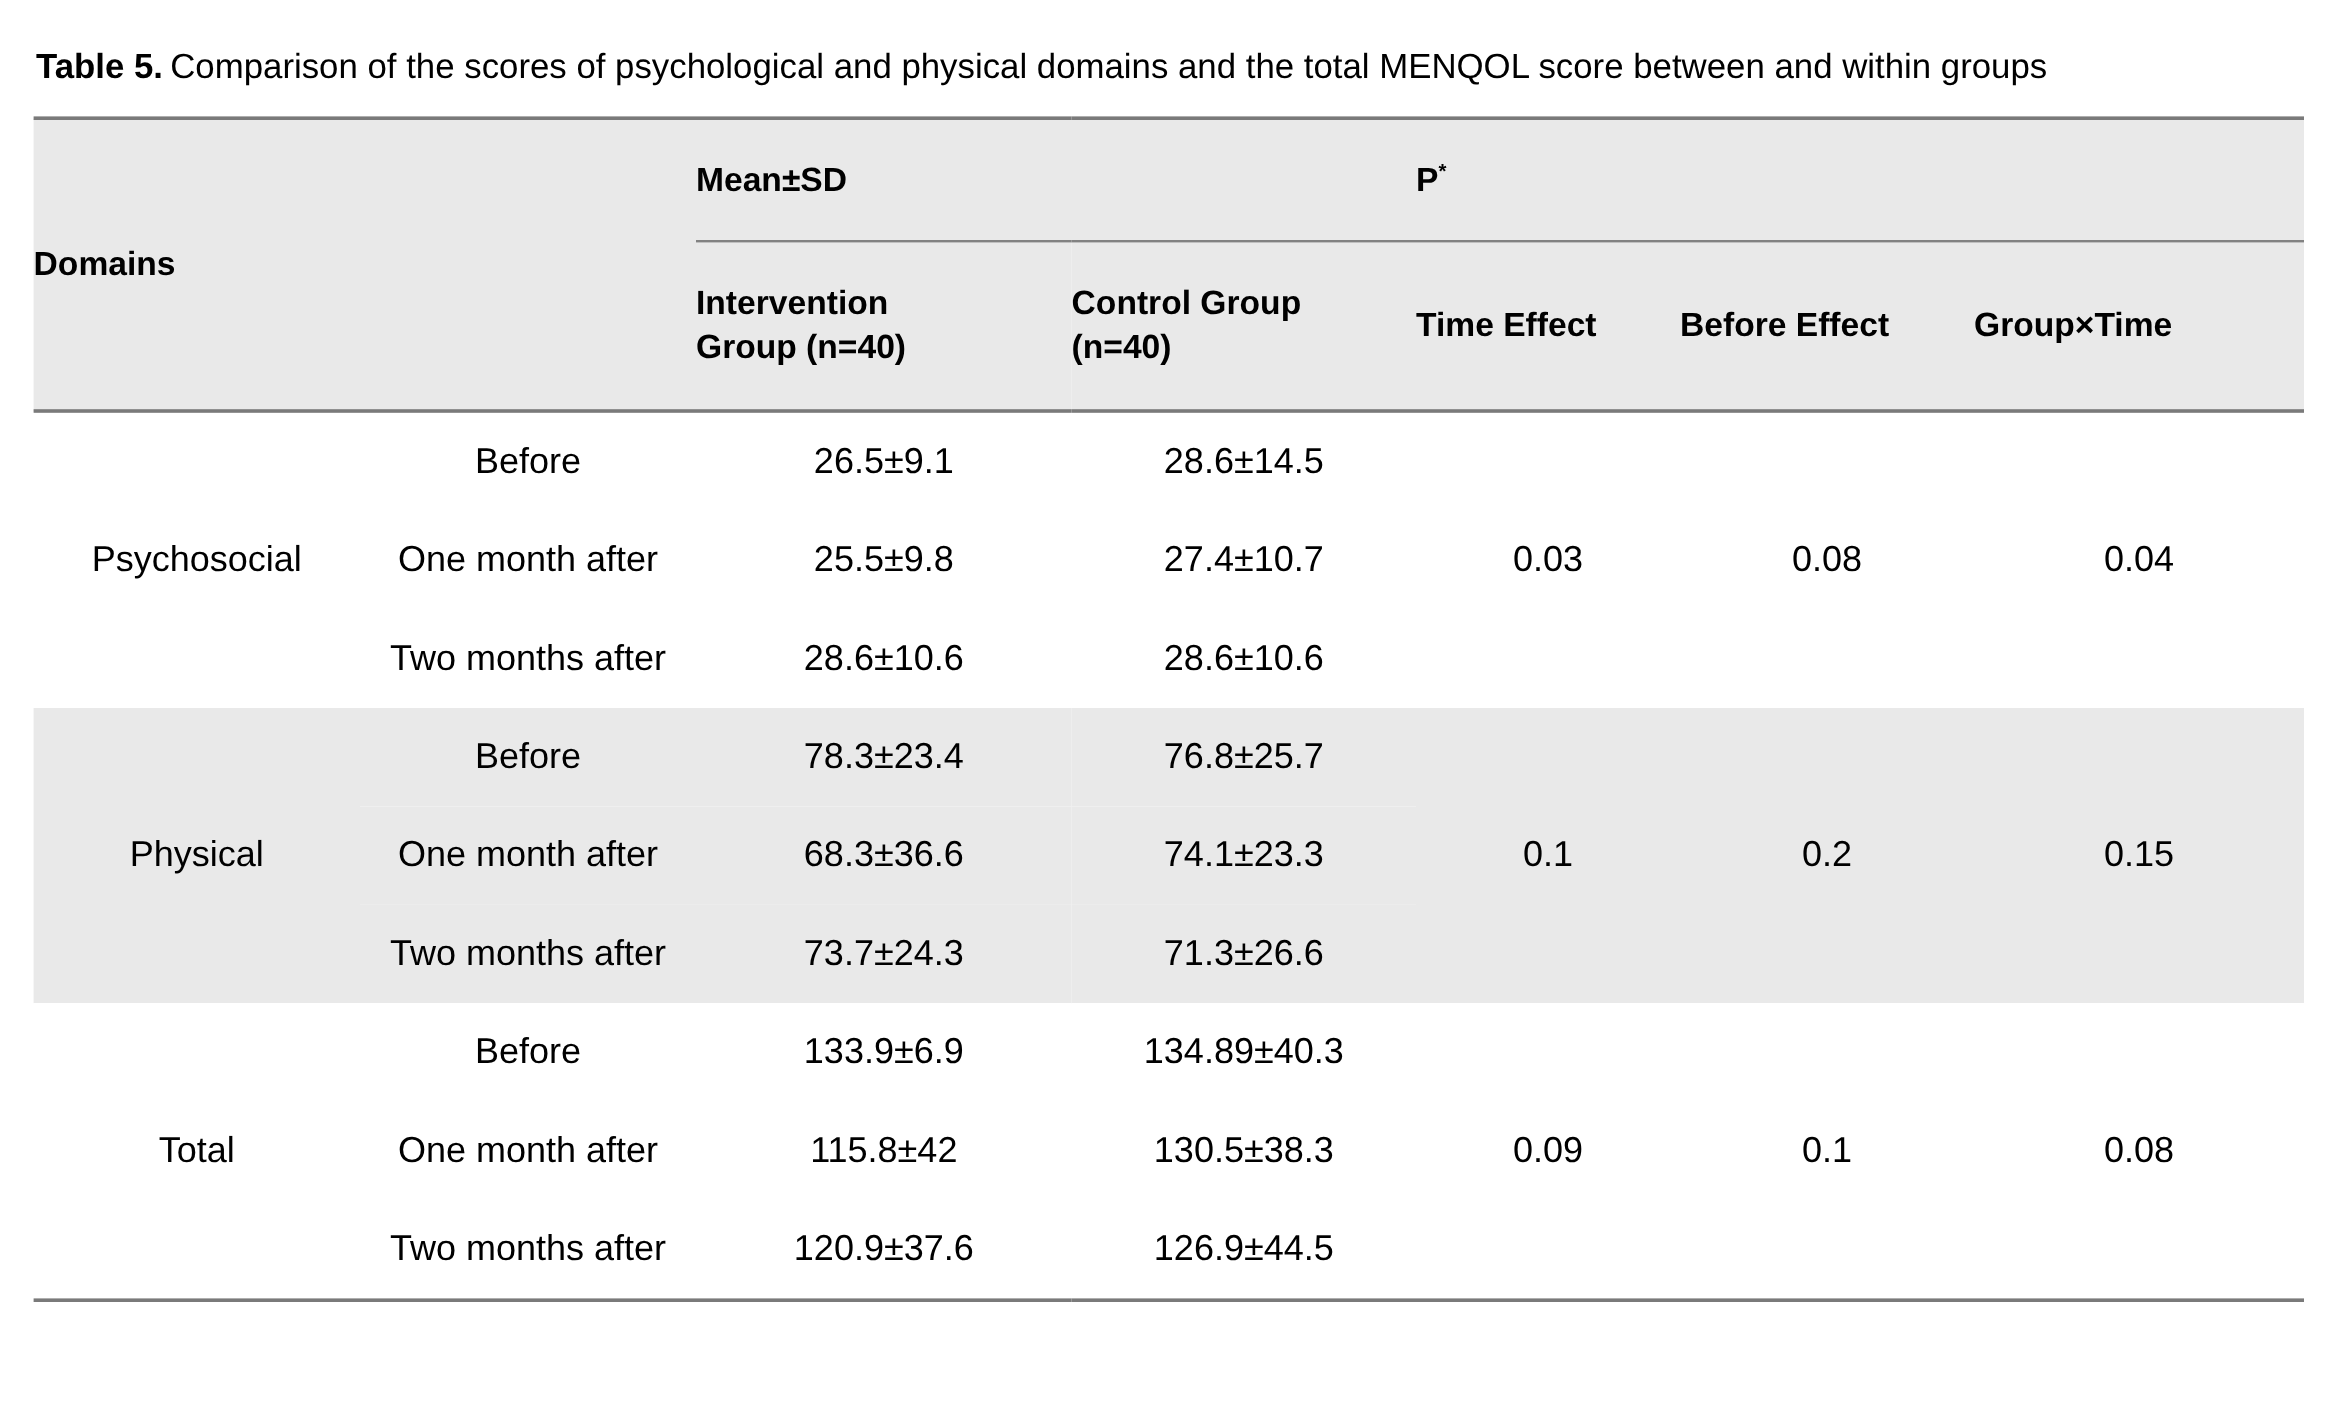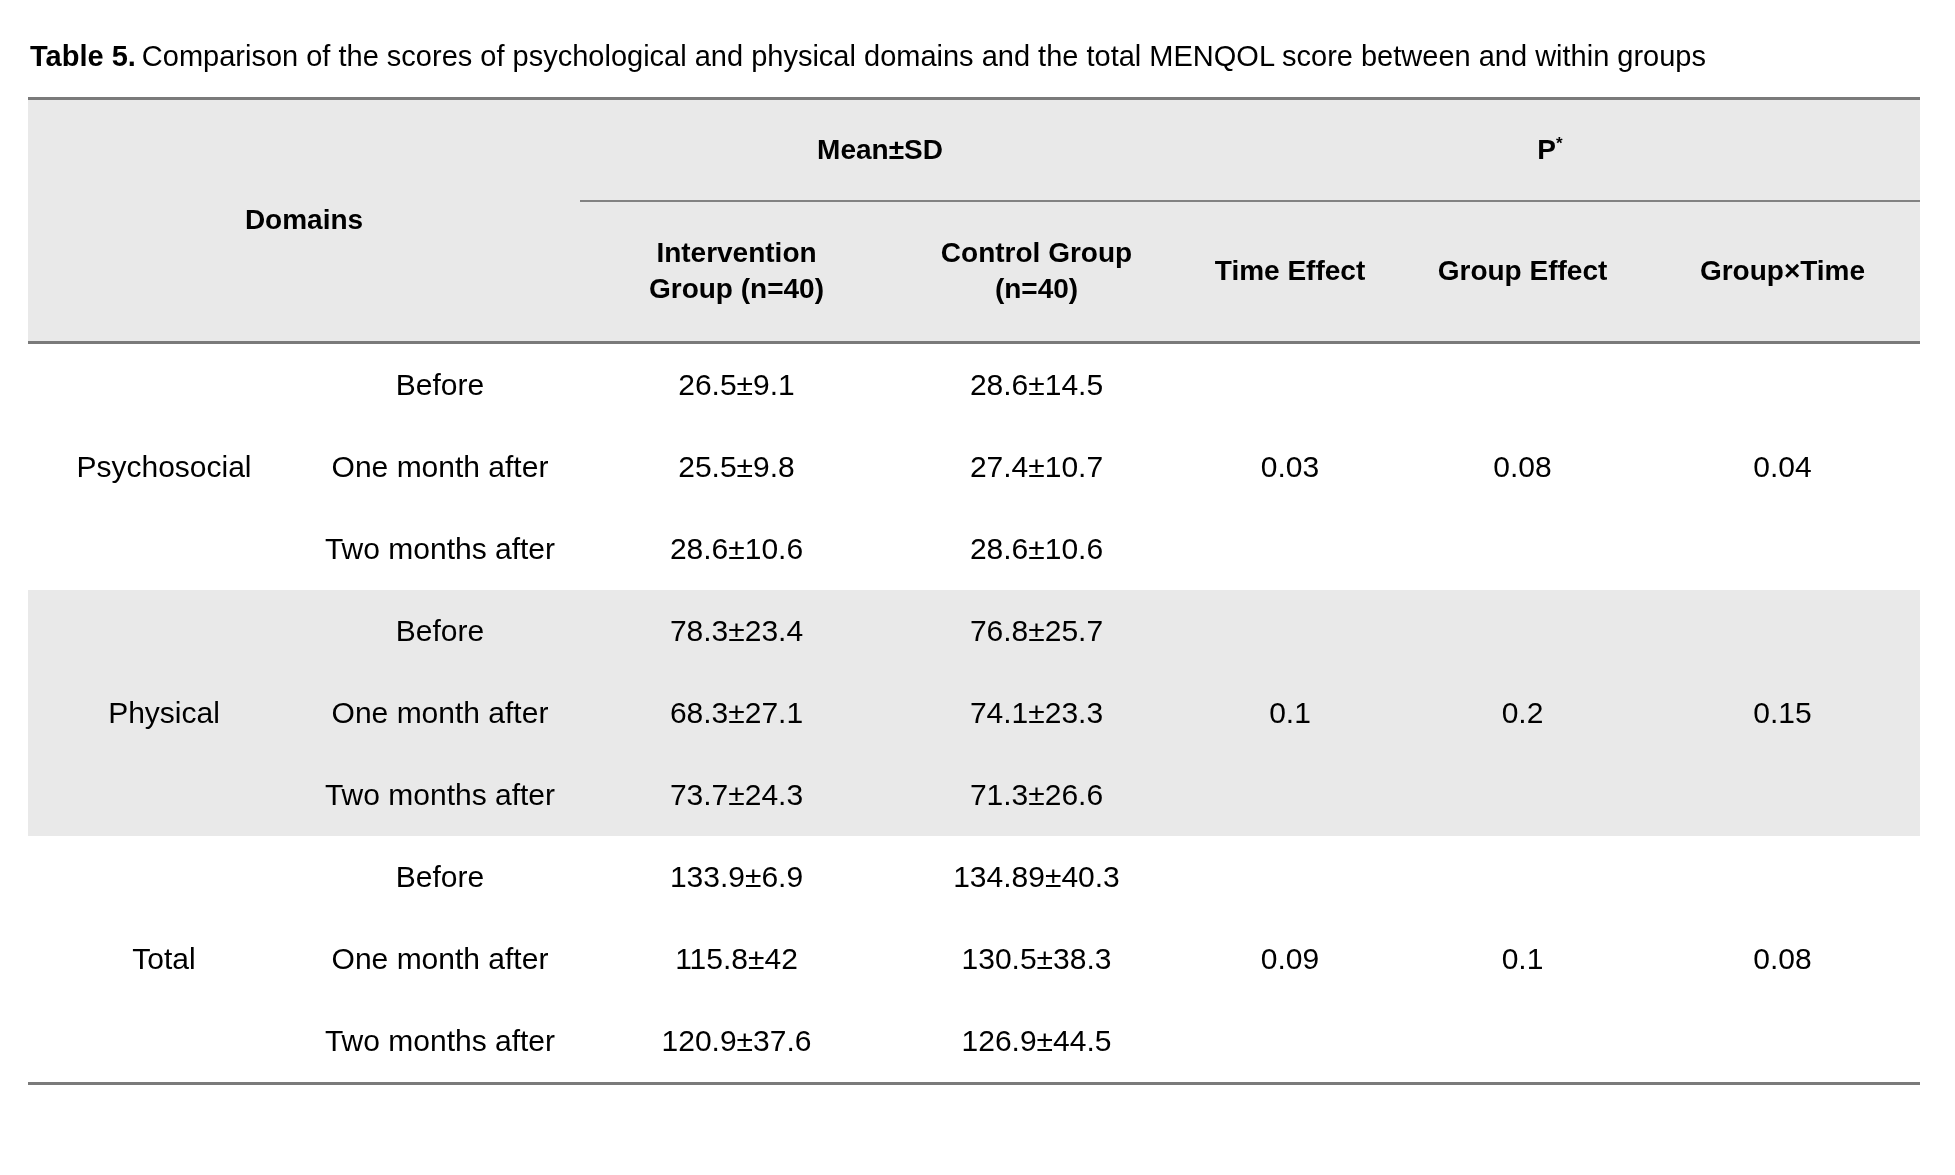--- a/index.html
+++ b/index.html
@@ -34,21 +34,21 @@
     border-top: 3px solid #7a7a7a;
     border-bottom: 3px solid #7a7a7a;
   }
   thead {
     border-bottom: 3px solid #7a7a7a;
   }
   th {
     font-weight: bold;
     font-size: 28px;
     background: #e9e9e9;
-    text-align: center;
+    text-align: left;
     vertical-align: middle;
     padding: 0;
     line-height: 1.3;
   }
   tr.hrow1 { height: 102px; }
   tr.hrow1 th.underlined { border-bottom: 2px solid #828282; }
   tr.hrow2 { height: 142px; }
   tbody td {
     font-size: 30px;
     text-align: center;
@@ -105,21 +105,21 @@
       <tr class="hrow2">
         <th>
           <span>Intervention</span><br>
           <span>Group (n=40)</span>
         </th>
         <th>
           <span>Control Group</span><br>
           <span>(n=40)</span>
         </th>
         <th>Time Effect</th>
-        <th>Group Effect</th>
+        <th>Before Effect</th>
         <th>Group×Time</th>
       </tr>
     </thead>
     <tbody>
 
       <tr>
         <td rowspan="3">Psychosocial</td>
         <td>Before</td>
         <td>26.5±9.1</td>
         <td>28.6±14.5</td>
@@ -142,21 +142,21 @@
         <td rowspan="3">Physical</td>
         <td>Before</td>
         <td>78.3±23.4</td>
         <td>76.8±25.7</td>
         <td rowspan="3">0.1</td>
         <td rowspan="3">0.2</td>
         <td rowspan="3">0.15</td>
       </tr>
       <tr class="gray">
         <td>One month after</td>
-        <td>68.3±27.1</td>
+        <td>68.3±36.6</td>
         <td>74.1±23.3</td>
       </tr>
       <tr class="gray">
         <td>Two months after</td>
         <td>73.7±24.3</td>
         <td>71.3±26.6</td>
       </tr>
 
       <tr>
         <td rowspan="3">Total</td>

